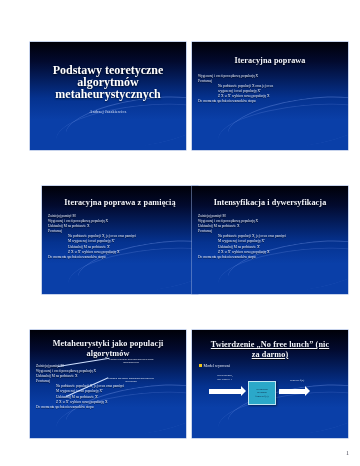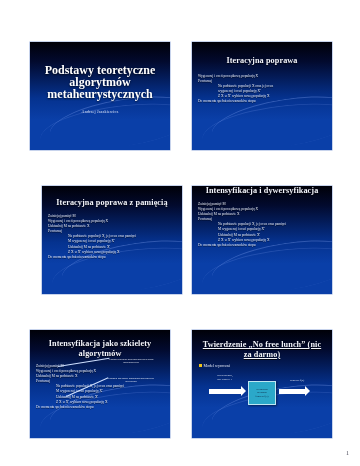--- a/index.html
+++ b/index.html
@@ -6,21 +6,21 @@
   body{
     width:360px;height:466px;background:#ffffff;
     font-family:"Liberation Serif", serif;
     position:relative;overflow:hidden;
   }
   .page{position:absolute;inset:0;}
 
   
   .slide{
     position:absolute;
-    width:140px;height:108px;
+    width:156px;height:108px;
     background:linear-gradient(180deg,#000008 0%,#020a2e 18%,#05328f 52%,#0a3fa8 72%,#0a3fa8 100%);
     box-shadow:0 0 0 0.5px #8fa6d8;
     overflow:hidden;
   }
   .slide::after{ 
     content:"";position:absolute;right:-30px;bottom:4px;
     width:150px;height:46px;border-radius:50%;
     border-top:1px solid rgba(150,180,255,.30);
     border-right:1px solid rgba(150,180,255,.18);
     transform:rotate(-9deg);
@@ -134,37 +134,37 @@
       <div class="ln pad">Powtarzaj</div>
       <div class="ln ind1">Na podstawie populacji X, jej ocen oraz pamięci</div>
       <div class="ln ind1">M wygeneruj i oceń populację X'</div>
       <div class="ln ind1">Uaktualnij M na podstawie X'</div>
       <div class="ln ind1">Z X ∪ X' wybierz nową populację X</div>
       <div class="ln pad">Do momentu spełnienia warunków stopu</div>
     </div>
   </div>
 
   <div class="slide" id="s4">
-    <div class="s-title" style="">Intensyfikacja i dywersyfikacja</div>
+    <div class="s-title" style="padding-top:12px;">Intensyfikacja i dywersyfikacja</div>
     <div class="body" style="margin-top:6px;">
       <div class="ln pad">Zainicjuj pamięć M</div>
       <div class="ln pad">Wygeneruj i oceń początkową populację X</div>
       <div class="ln pad">Uaktualnij M na podstawie X</div>
       <div class="ln pad">Powtarzaj</div>
       <div class="ln ind1">Na podstawie populacji X, jej ocen oraz pamięci</div>
       <div class="ln ind1">M wygeneruj i oceń populację X'</div>
       <div class="ln ind1">Uaktualnij M na podstawie X'</div>
       <div class="ln ind1">Z X ∪ X' wybierz nową populację X</div>
       <div class="ln pad">Do momentu spełnienia warunków stopu</div>
     </div>
   </div>
 
   <div class="slide" id="s5">
     <div class="s-title" style="padding-top:9px;">
-      <div>Intensyfikacja jako szkielety</div>
+      <div>Metaheurystyki jako populacji</div>
       <div>algorytmów</div>
     </div>
     <div class="body" style="margin-top:5px;">
       <div class="ln pad">Zainicjuj pamięć M</div>
       <div class="ln pad">Wygeneruj i oceń początkową populację X</div>
       <div class="ln pad">Uaktualnij M na podstawie X</div>
       <div class="ln pad">Powtarzaj</div>
       <div class="ln ind1">Na podstawie populacji X, jej ocen oraz pamięci</div>
       <div class="ln ind1">M wygeneruj i oceń populację X'</div>
       <div class="ln ind1">Uaktualnij M na podstawie X'</div>

